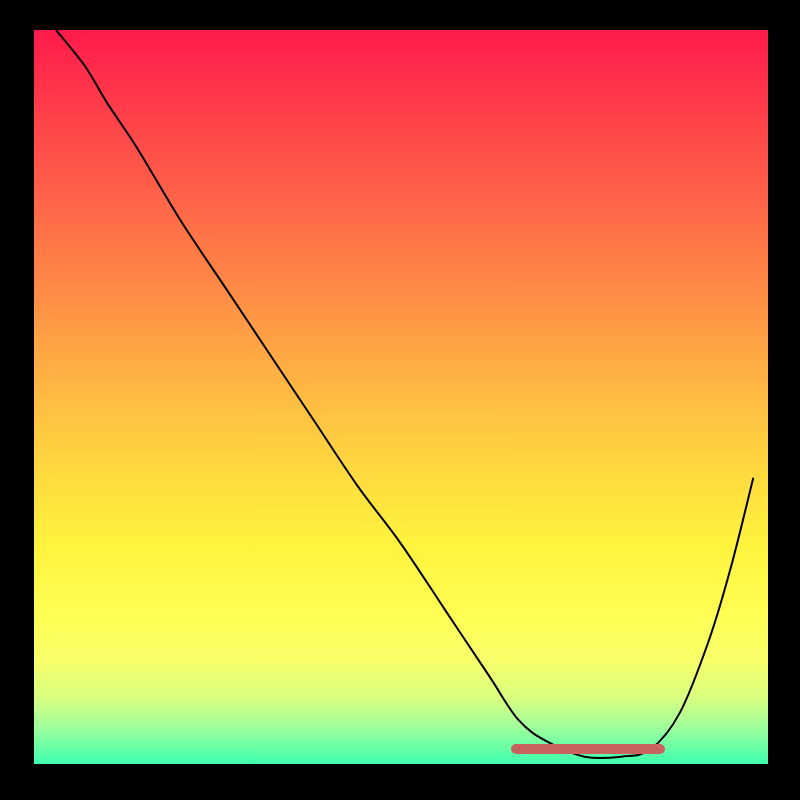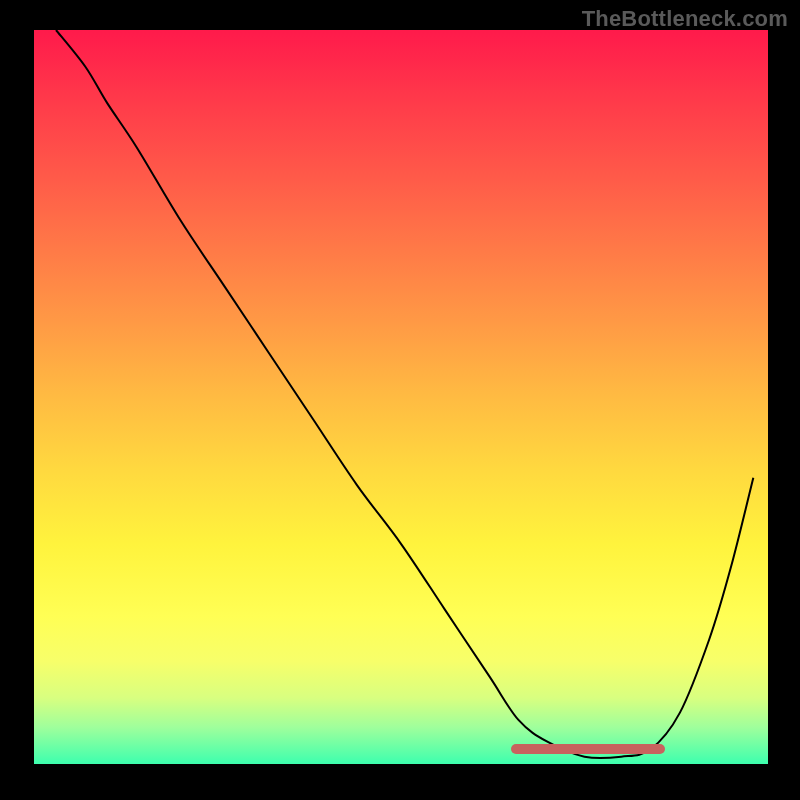--- a/index.html
+++ b/index.html
@@ -63,21 +63,20 @@
     height: 10px;
     background: #c8625e;
     border-radius: 5px;
   }
 </style>
 </head>
 <body>
 
 <div class="frame">
 
-  <div class="watermark">TheBottleneck.com</div>
 
   <div class="plot">
     <div class="bg-gradient"></div>
 
     <div class="curve-layer">
       <svg viewBox="0 0 100 100" preserveAspectRatio="none">
         <path id="curve-path" fill="none" stroke="#000" stroke-width="2" vector-effect="non-scaling-stroke" d="M 3.00 0.00 C 3.67 0.83, 5.83 3.33, 7.00 5.00 C 8.17 6.67, 8.83 8.17, 10.00 10.00 C 11.17 11.83, 12.33 13.33, 14.00 16.00 C 15.67 18.67, 18.00 22.83, 20.00 26.00 C 22.00 29.17, 24.00 32.00, 26.00 35.00 C 28.00 38.00, 30.00 41.00, 32.00 44.00 C 34.00 47.00, 36.00 50.00, 38.00 53.00 C 40.00 56.00, 42.00 59.17, 44.00 62.00 C 46.00 64.83, 48.00 67.17, 50.00 70.00 C 52.00 72.83, 54.00 76.00, 56.00 79.00 C 58.00 82.00, 60.33 85.50, 62.00 88.00 C 63.67 90.50, 64.67 92.50, 66.00 94.00 C 67.33 95.50, 68.50 96.17, 70.00 97.00 C 71.50 97.83, 73.33 98.67, 75.00 99.00 C 76.67 99.33, 78.50 99.17, 80.00 99.00 C 81.50 98.83, 82.67 99.00, 84.00 98.00 C 85.33 97.00, 86.67 95.50, 88.00 93.00 C 89.33 90.50, 90.83 86.33, 92.00 83.00 C 93.17 79.67, 94.00 76.67, 95.00 73.00 C 96.00 69.33, 97.50 63.00, 98.00 61.00"></path>
       </svg>
     </div>
 

